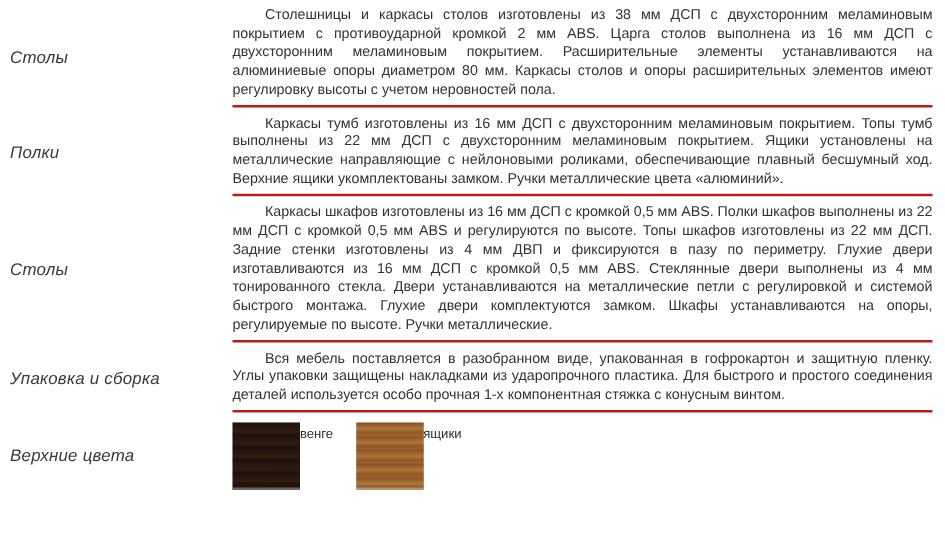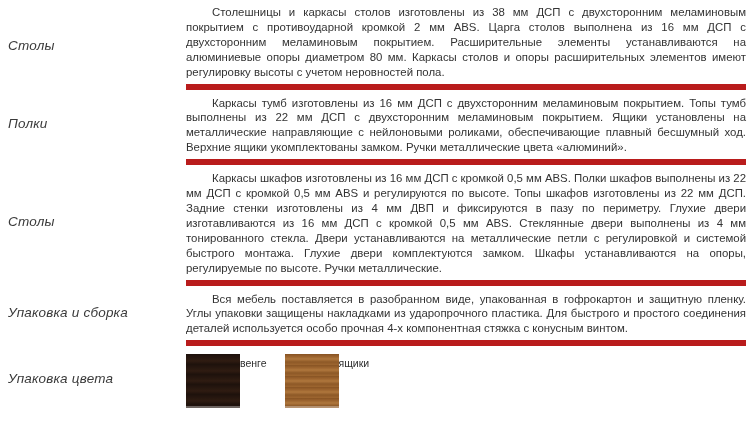--- a/index.html
+++ b/index.html
@@ -21,21 +21,21 @@
     color: #3a3a3a;
     letter-spacing: 0.2px;
     white-space: nowrap;
   }
   .col-right {
     flex: 1 1 auto;
     margin-right: 10px;
     padding: 3px 0 4px 0;
   }
   .row.ruled .col-right {
-    border-top: 6px solid #b91c1c;
+    border-top: 2px solid #b91c1c;
     padding-top: 6px;
   }
   p.body {
     font-size: 11.4px;
     line-height: 14.9px;
     color: #333333;
     text-align: justify;
     text-indent: 26px;
   }
   .swatches { display: flex; gap: 18px; padding-top: 2px; }
@@ -99,27 +99,27 @@
     <div class="col-right">
       <p class="body">Каркасы шкафов изготовлены из 16 мм ДСП с кромкой 0,5 мм ABS. Полки шкафов выполнены из 22 мм ДСП с кромкой 0,5 мм ABS и регулируются по высоте. Топы шкафов изготовлены из 22 мм ДСП. Задние стенки изготовлены из 4 мм ДВП и фиксируются в пазу по периметру. Глухие двери изготавливаются из 16 мм ДСП с кромкой 0,5 мм ABS. Стеклянные двери выполнены из 4 мм тонированного стекла. Двери устанавливаются на металлические петли с регулировкой и системой быстрого монтажа. Глухие двери комплектуются замком. Шкафы устанавливаются на опоры, регулируемые по высоте. Ручки металлические.</p>
     </div>
   </div>
 
   <div class="row ruled">
     <div class="col-left">
       <div class="heading">Упаковка и сборка</div>
     </div>
     <div class="col-right">
-      <p class="body">Вся мебель поставляется в разобранном виде, упакованная в гофрокартон и защитную пленку. Углы упаковки защищены накладками из ударопрочного пластика. Для быстрого и простого соединения деталей используется особо прочная 4-х компонентная стяжка с конусным винтом.</p>
+      <p class="body">Вся мебель поставляется в разобранном виде, упакованная в гофрокартон и защитную пленку. Углы упаковки защищены накладками из ударопрочного пластика. Для быстрого и простого соединения деталей используется особо прочная 1-х компонентная стяжка с конусным винтом.</p>
     </div>
   </div>
 
   <div class="row ruled">
     <div class="col-left">
-      <div class="heading">Упаковка цвета</div>
+      <div class="heading">Верхние цвета</div>
     </div>
     <div class="col-right">
       <div class="swatches">
         <div class="swatch-wrap">
           <div class="swatch dark-grain" style="background-color: rgb(39, 23, 15);"></div>
           <div class="swatch-label">венге</div>
         </div>
         <div class="swatch-wrap">
           <div class="swatch grain" style="background-color: rgb(158, 102, 48);"></div>
           <div class="swatch-label">ящики</div>

